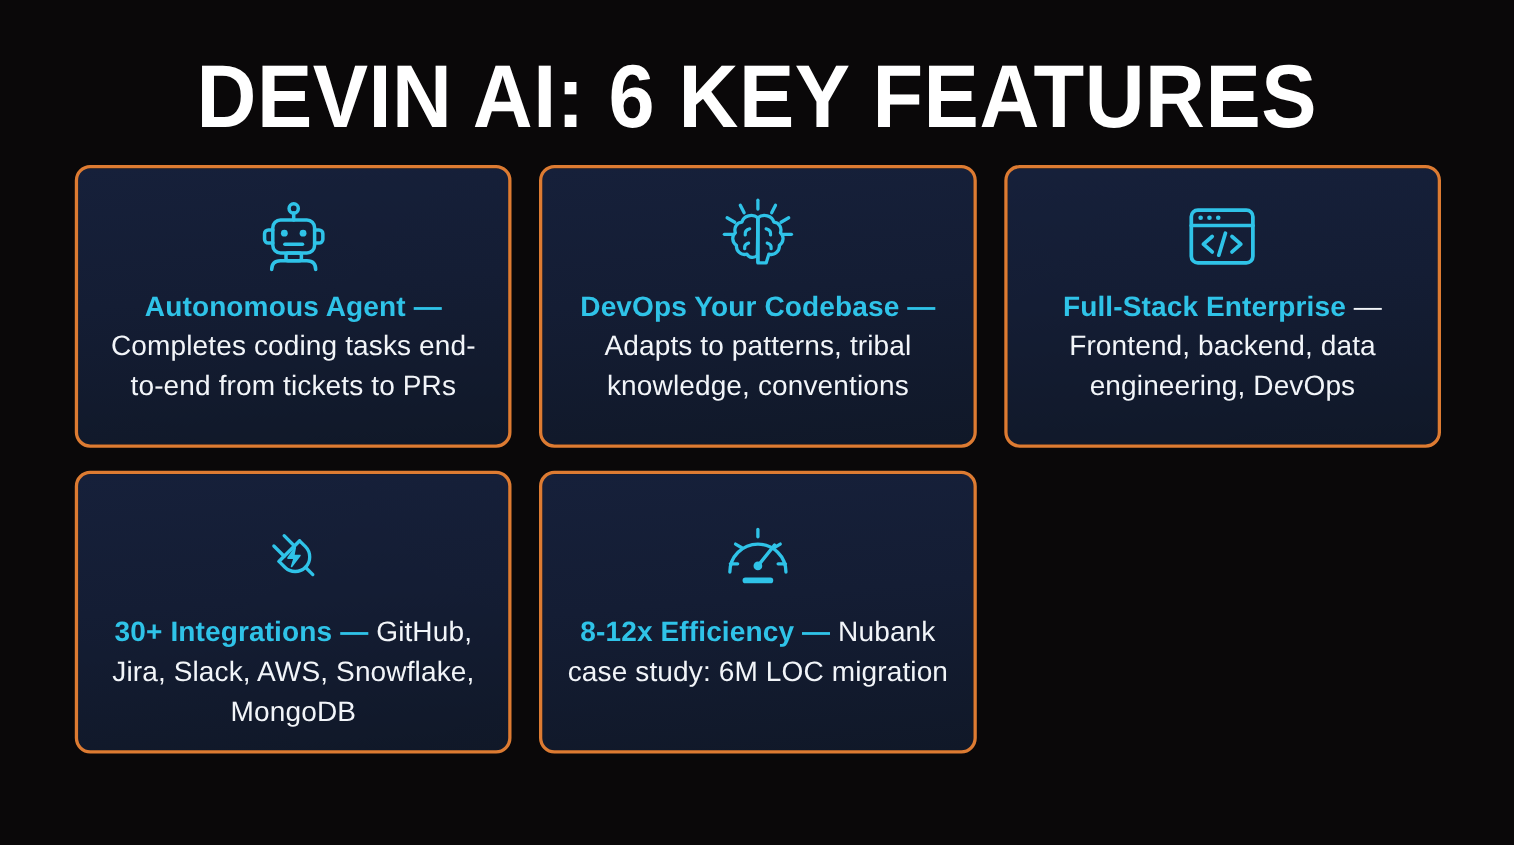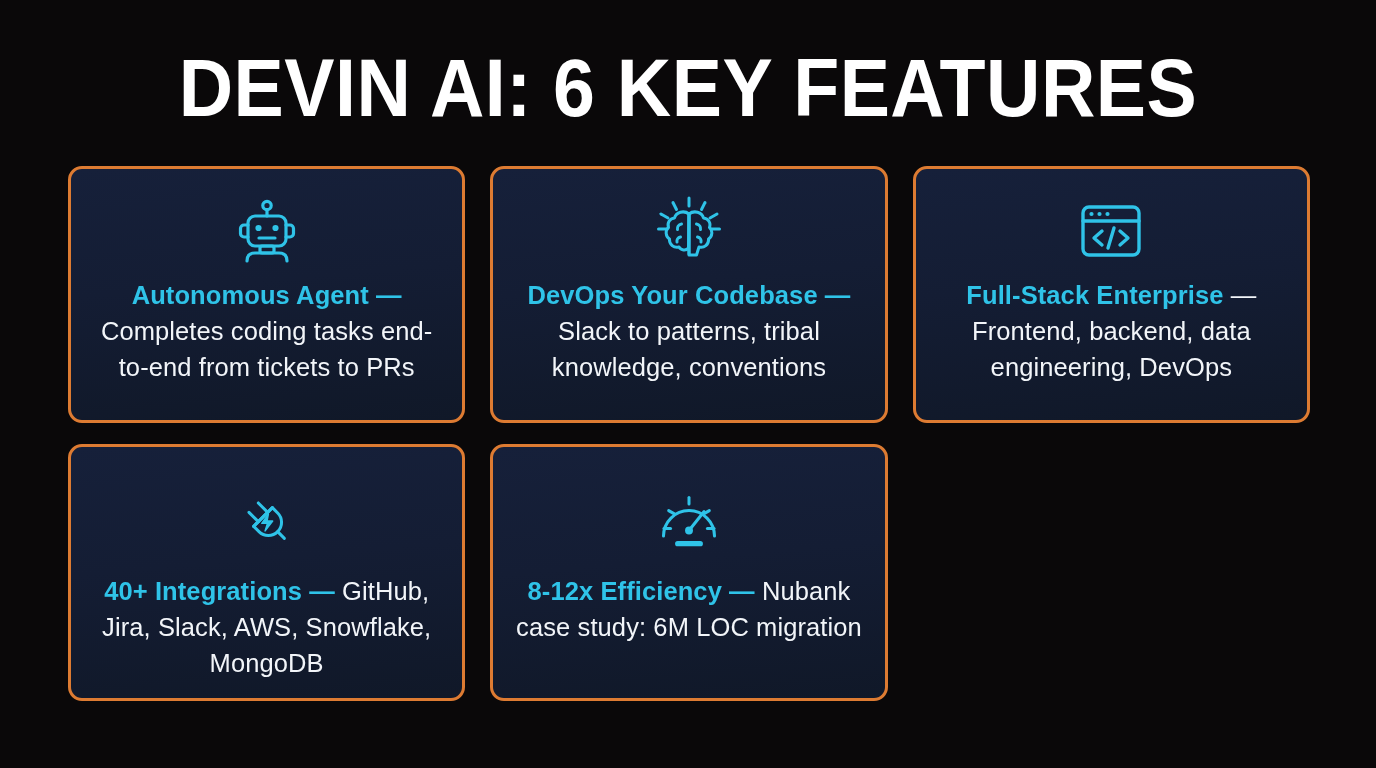--- a/index.html
+++ b/index.html
@@ -38,21 +38,21 @@
     letter-spacing:0.5px;
     transform:scaleX(0.93);
     transform-origin:center top;
     white-space:nowrap;
   }
 
   
   #grid {
     position:absolute;
     left:68px;
-    top:166px;
+    top:150px;
     width:1242px;
     height:535px;
     display:grid;
     grid-template-columns:repeat(3, 1fr);
     grid-template-rows:repeat(2, 1fr);
     column-gap:25px;
     row-gap:21px;
   }
 
   .card {
@@ -143,21 +143,21 @@
           <path d="M36 19 c-5 -4 -13 -2 -14.5 4 c-5 0.5 -7.5 5 -6 9.5 c-3.5 3 -3 9 1 11.5 c-0.5 5.5 4.5 9.5 9.5 8 c2 3.5 7 4 9.5 1 z"></path>
           <path d="M36 19 c5 -4 13 -2 14.5 4 c5 0.5 7.5 5 6 9.5 c3.5 3 3 9 -1 11.5 c0.5 5.5 -4.5 9.5 -9.5 8 l-2.5 8 l-7.5 0 z"></path>
           <path d="M28.5 29 c-3 0.5 -4.5 3 -4 5.5"></path>
           <path d="M27.5 42 c-2.5 0.5 -4 2.5 -3.5 5"></path>
           <path d="M43.5 29 c3 0.5 4.5 3 4 5.5"></path>
           <path d="M44.5 42 c2.5 0.5 4 2.5 3.5 5"></path>
         </svg>
       </div>
       <div class="card-text">
         <span class="card-heading">DevOps Your Codebase —</span> 
-        <span>Slack to patterns, tribal knowledge, conventions</span>
+        <span>Adapts to patterns, tribal knowledge, conventions</span>
       </div>
     </div>
 
     <div class="card">
       <div class="card-icon">
         <svg width="72" height="72" viewBox="0 0 72 72" fill="none" stroke="#2fc3e8" stroke-width="3.4" stroke-linecap="round" stroke-linejoin="round">
           <rect x="8" y="12" width="56" height="48" rx="6"></rect>
           <line x1="8" y1="26" x2="64" y2="26"></line>
           <circle cx="16.5" cy="19" r="2.1" fill="#2fc3e8" stroke="none"></circle>
           <circle cx="24.5" cy="19" r="2.1" fill="#2fc3e8" stroke="none"></circle>
@@ -180,21 +180,21 @@
             <path d="M22 30 v8 a14 14 0 0 0 28 0 v-8 z"></path>
             <line x1="22" y1="30" x2="50" y2="30"></line>
             <line x1="29" y1="30" x2="29" y2="16"></line>
             <line x1="43" y1="30" x2="43" y2="16"></line>
             <line x1="36" y1="52" x2="36" y2="62"></line>
           </g>
           <path d="M37.5 28.5 l-7 10 h6 l-2.5 8 l8 -10.5 h-6 z" fill="#2fc3e8" stroke="#2fc3e8" stroke-width="1.6"></path>
         </svg>
       </div>
       <div class="card-text">
-        <span class="card-heading">40+ Integrations —</span> 
+        <span class="card-heading">30+ Integrations —</span> 
         <span>GitHub, Jira, Slack, AWS, Snowflake, MongoDB</span>
       </div>
     </div>
 
     <div class="card row2">
       <div class="card-icon">
         <svg width="68" height="68" viewBox="0 0 72 72" fill="none" stroke="#2fc3e8" stroke-width="3.2" stroke-linecap="round" stroke-linejoin="round">
           <path d="M9 52 A27 27 0 1 1 63 52"></path>
           <line x1="36" y1="11" x2="36" y2="18"></line>
           <line x1="14.5" y1="25" x2="20.5" y2="28.5"></line>

